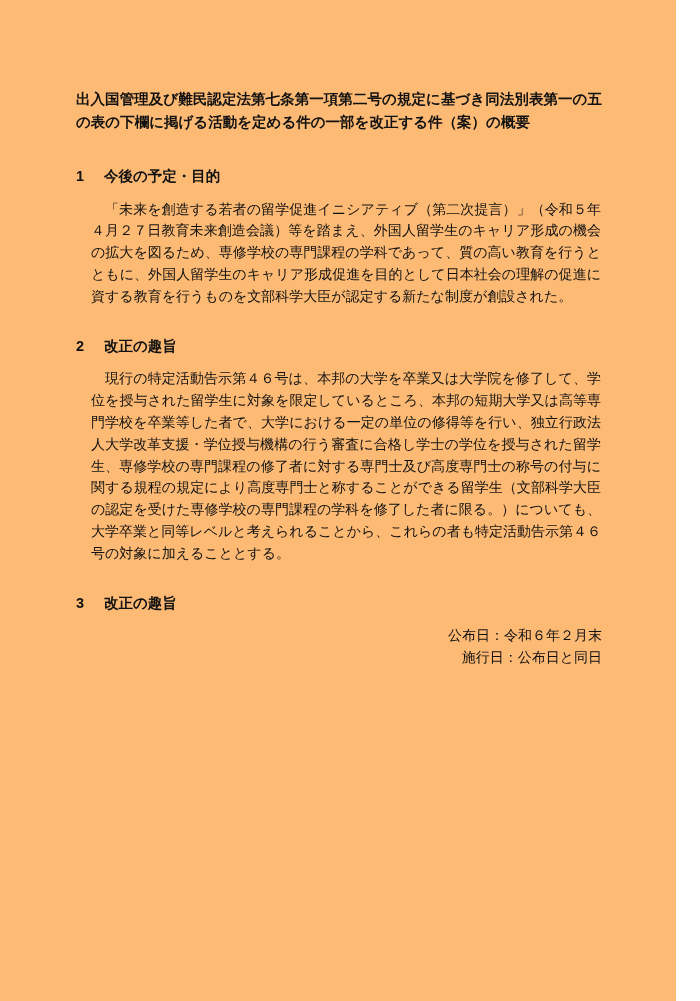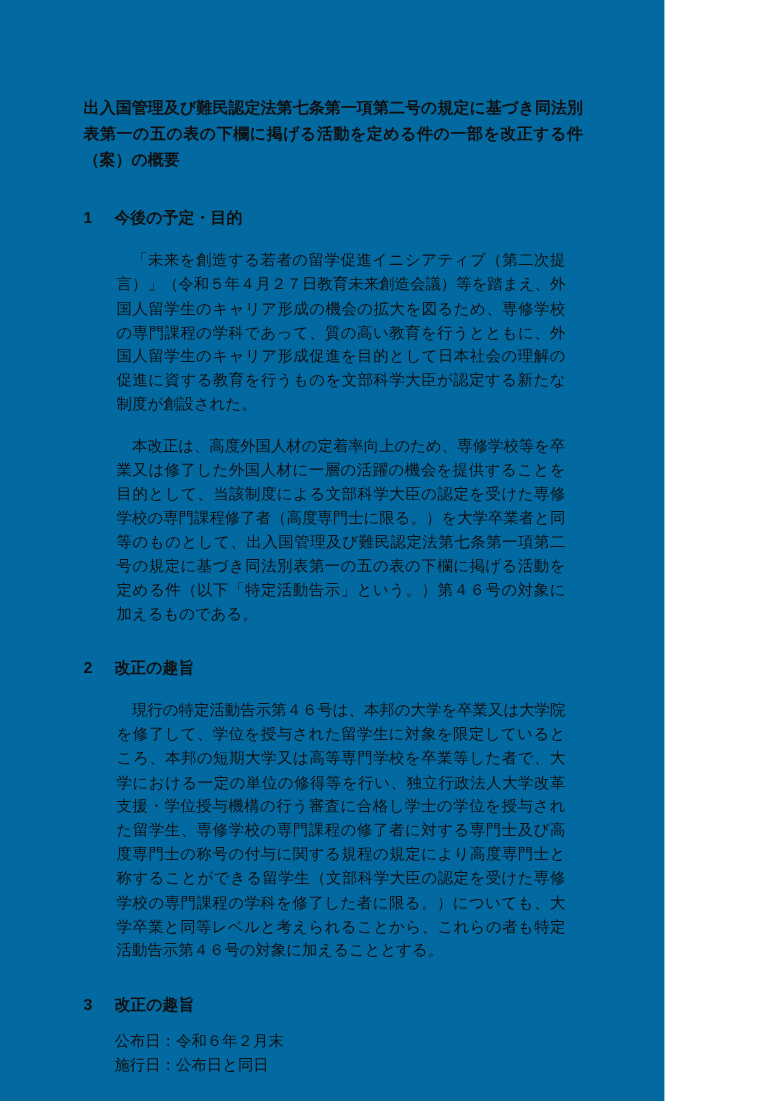--- a/index.html
+++ b/index.html
@@ -7,24 +7,24 @@
     padding: 0;
     background: #ffffff;
   }
   body {
     width: 700px;
     height: 1001px;
     color: #111;
   }
   .page {
     box-sizing: border-box;
-    width: 604px;
+    width: 676px;
     height: 1001px;
     padding: 88px 74px 40px 76px;
-    background: #0369a1;
+    background: #fdba74;
     font-family: "Liberation Serif", "DejaVu Serif", serif;
     font-size: 14px;
     line-height: 1.56;
   }
   .doc-title {
     margin: 0 0 30px 0;
     font-family: "Liberation Sans", "DejaVu Sans", sans-serif;
     font-weight: bold;
     font-size: 14.5px;
     line-height: 1.62;
@@ -42,47 +42,47 @@
     font-size: 14.5px;
   }
   .sec-num {
     width: 28px;
     flex: 0 0 28px;
   }
   .sec-body {
     margin-left: 14px;
   }
   p.para {
-    margin: 16px;
+    margin: 1px;
     text-indent: 1em;
     text-align: justify;
     word-break: break-all;
   }
   .plain-lines {
     margin-left: 28px;
   }
   .plain-line {
     margin: 0;
+    text-align: right;
   }
 </style>
 </head>
 <body>
 
 <div class="page">
 
   <h1 class="doc-title">出入国管理及び難民認定法第七条第一項第二号の規定に基づき同法別表第一の五の表の下欄に掲げる活動を定める件の一部を改正する件（案）の概要</h1>
 
   <section class="section">
     <h2 class="sec-head">
       <span class="sec-num">1</span>
       <span class="sec-title">今後の予定・目的</span>
     </h2>
     <div class="sec-body">
       <p class="para">「未来を創造する若者の留学促進イニシアティブ（第二次提言）」（令和５年４月２７日教育未来創造会議）等を踏まえ、外国人留学生のキャリア形成の機会の拡大を図るため、専修学校の専門課程の学科であって、質の高い教育を行うとともに、外国人留学生のキャリア形成促進を目的として日本社会の理解の促進に資する教育を行うものを文部科学大臣が認定する新たな制度が創設された。</p>
-      <p class="para">本改正は、高度外国人材の定着率向上のため、専修学校等を卒業又は修了した外国人材に一層の活躍の機会を提供することを目的として、当該制度による文部科学大臣の認定を受けた専修学校の専門課程修了者（高度専門士に限る。）を大学卒業者と同等のものとして、出入国管理及び難民認定法第七条第一項第二号の規定に基づき同法別表第一の五の表の下欄に掲げる活動を定める件（以下「特定活動告示」という。）第４６号の対象に加えるものである。</p>
     </div>
   </section>
 
   <section class="section">
     <h2 class="sec-head">
       <span class="sec-num">2</span>
       <span class="sec-title">改正の趣旨</span>
     </h2>
     <div class="sec-body">
       <p class="para">現行の特定活動告示第４６号は、本邦の大学を卒業又は大学院を修了して、学位を授与された留学生に対象を限定しているところ、本邦の短期大学又は高等専門学校を卒業等した者で、大学における一定の単位の修得等を行い、独立行政法人大学改革支援・学位授与機構の行う審査に合格し学士の学位を授与された留学生、専修学校の専門課程の修了者に対する専門士及び高度専門士の称号の付与に関する規程の規定により高度専門士と称することができる留学生（文部科学大臣の認定を受けた専修学校の専門課程の学科を修了した者に限る。）についても、大学卒業と同等レベルと考えられることから、これらの者も特定活動告示第４６号の対象に加えることとする。</p>

